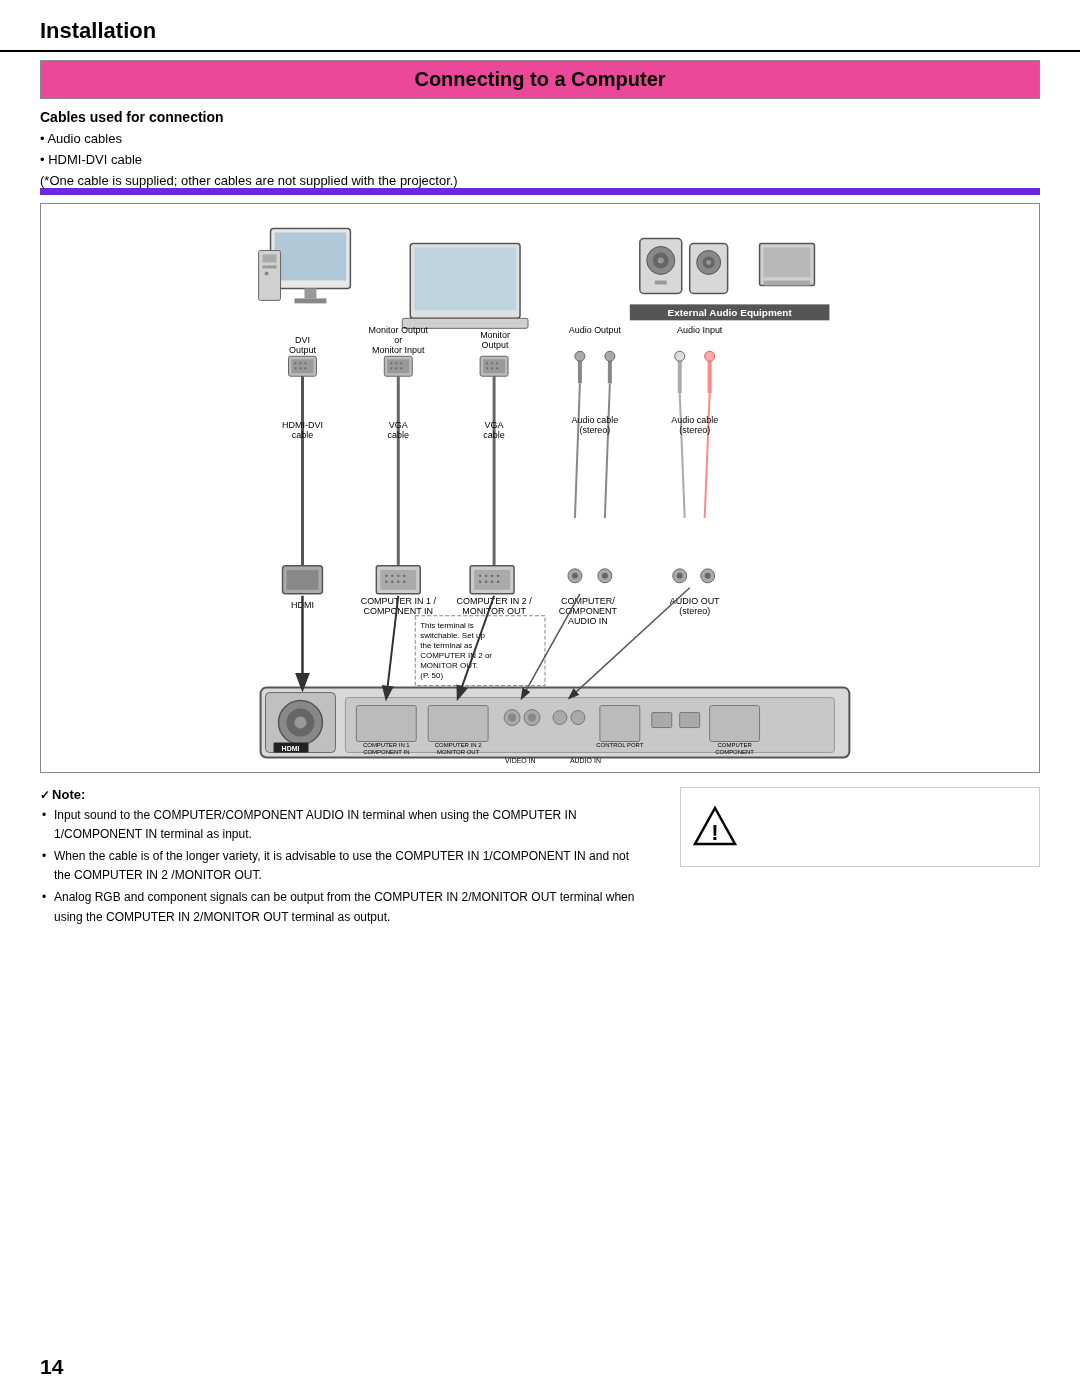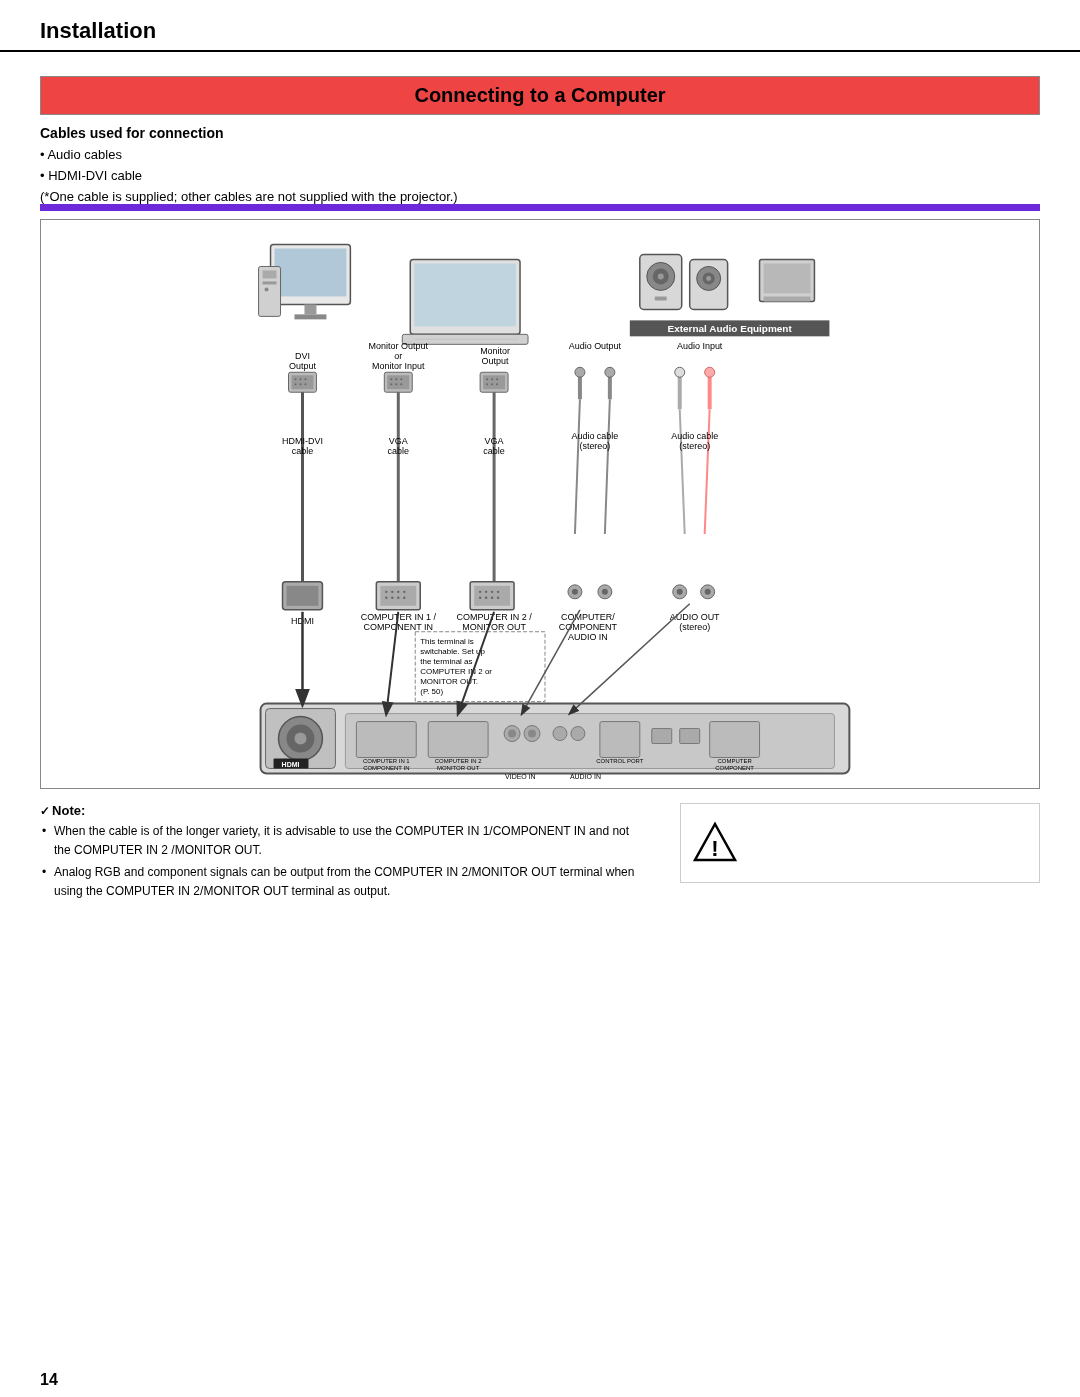--- a/index.html
+++ b/index.html
@@ -19,25 +19,25 @@
       border-bottom: 2.5px solid #000;
       margin-bottom: 0;
     }
     .page-header h1 {
       font-size: 22px;
       font-weight: bold;
     }
 
     
     .section-title-bar {
-      background: #ef4444;
+      background: #ec4899;
       border: 1px solid #888;
       text-align: center;
       padding: 7px 0;
-      margin: 24px 40px 10px 40px;
+      margin: 8px 40px 10px 40px;
     }
     .section-title-bar h2 {
       font-size: 20px;
       font-weight: bold;
     }
     .cables-title {
       font-weight: bold;
       font-size: 14px;
       margin-bottom: 4px;
     }
@@ -118,23 +118,23 @@
       margin-top: 4px;
     }
     .warning-text {
       font-size: 12.5px;
       line-height: 1.5;
     }
 
     
     .page-number {
       position: absolute;
-      bottom: 8px;
+      bottom: 18px;
       left: 40px;
-      font-size: 16px;
+      font-size: 21px;
       font-weight: bold;
     }
 
     .cables-wrapper {
       margin: 8px 40px;
       border-bottom: 7px solid #6d28d9;
     }
   </style>
 </head>
 <body>
@@ -419,20 +419,21 @@
       </marker>
     </defs>
 
   </svg>
 </div>
 
 <div class="notes-section">
   <div class="note-left">
     <div class="note-title">Note:</div>
     <ul class="note-items">
+      <li>Input sound to the COMPUTER/COMPONENT AUDIO IN terminal when using the COMPUTER IN 1/COMPONENT IN terminal as input.</li>
       <li>When the cable is of the longer variety, it is advisable to use the COMPUTER IN 1/COMPONENT IN and not the COMPUTER IN 2 /MONITOR OUT.</li>
       <li>Analog RGB and component signals can be output from the COMPUTER IN 2/MONITOR OUT terminal when using the COMPUTER IN 2/MONITOR OUT terminal as output.</li>
     </ul>
   </div>
   <div class="note-right">
 
     <svg class="warning-icon" viewBox="0 0 44 44" xmlns="http://www.w3.org/2000/svg">
       <polygon points="22,4 42,40 2,40" fill="white" stroke="#000" stroke-width="2.5"></polygon>
       <text x="22" y="36" text-anchor="middle" font-size="22" font-weight="bold" fill="#000">!</text>
     </svg>

